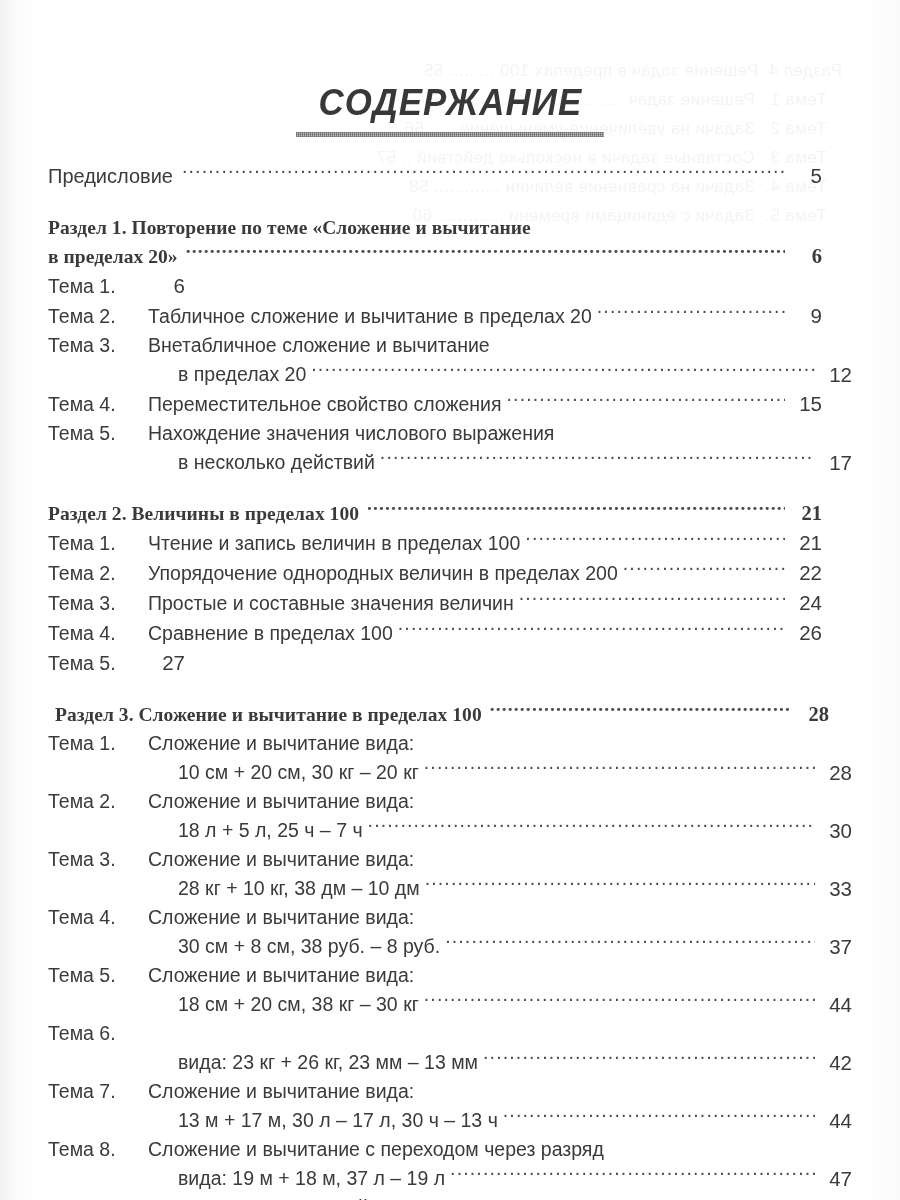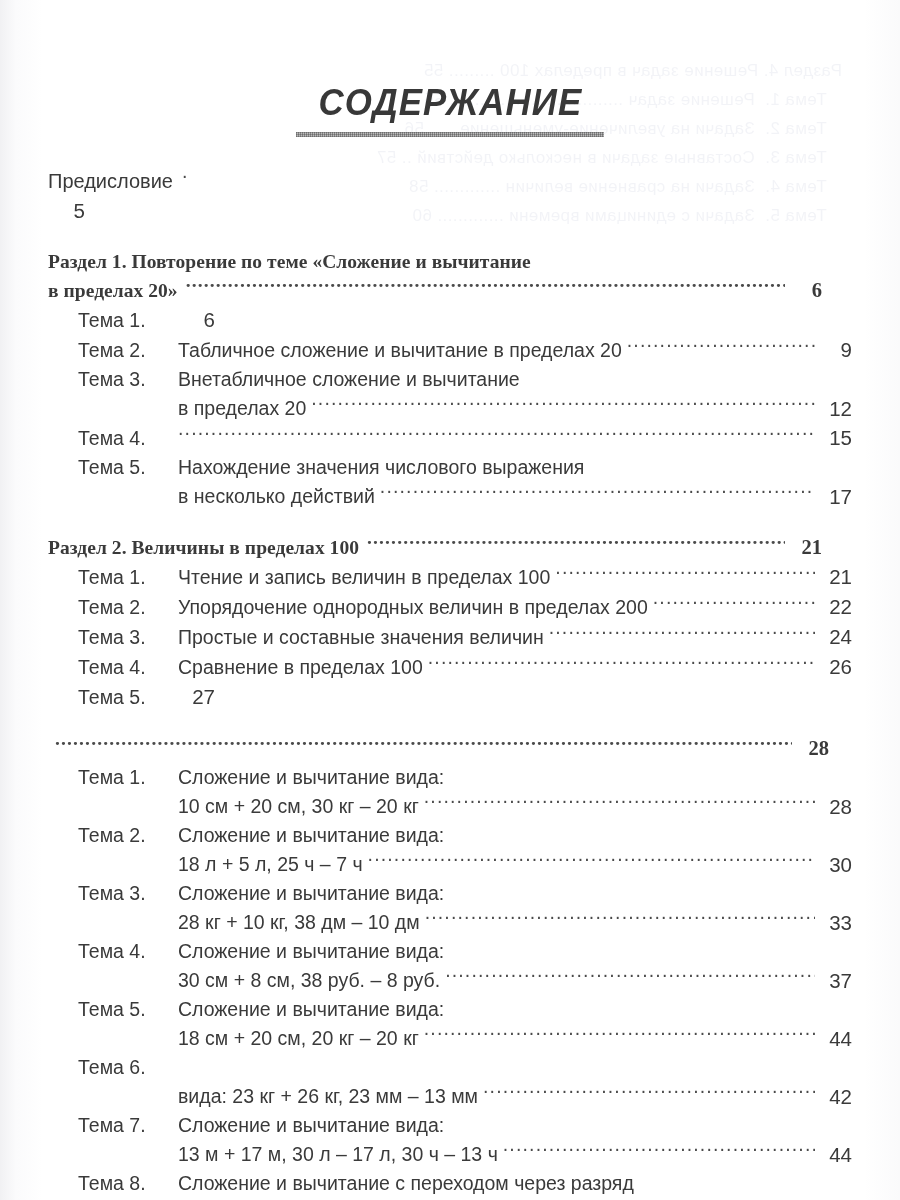--- a/index.html
+++ b/index.html
@@ -137,40 +137,38 @@
   .pg {
     flex: 0 0 auto;
     width: 34px;
     text-align: right;
     padding-left: 3px;
     font-size: 20.5px;
   }
 
   
   .preface {
-    margin-top: 30px;
+    margin-top: 24px;
     font-size: 20px;
-    flex-direction: column;
   }
   .preface .txt { padding-right: 9px; }
 
   
   .section {
     font-weight: 700;
     font-size: 19.5px;
     letter-spacing: .05px;
     margin-top: 22px;
     font-family: Liberation Serif, serif;
   }
   .section .txt { padding-right: 8px; }
   .section.sec-3 { margin-left: 7px; }
 
   
   .topic {
-    margin-left: 30px;
   }
   .topic .lbl {
     width: 100px;
     flex: 0 0 100px;
   }
   .cont {                    
     margin-left: 30px;
     align-items: center;
   }
   .cont .lbl {
@@ -234,20 +232,21 @@
           <span class="lbl"></span>
           <span class="body">
             <span class="txt">в пределах 20</span>
             <span class="leader"></span>
           </span>
           <span class="pg">12</span>
         </div>
         <div class="row topic">
           <span class="lbl">Тема 4.</span>
           <span class="body">
+            <span class="txt">Переместительное свойство сложения</span>
             <span class="leader"></span>
           </span>
           <span class="pg">15</span>
         </div>
         <div class="row topic no-leader">
           <span class="lbl">Тема 5.</span>
           <span class="txt">Нахождение значения числового выражения</span>
         </div>
         <div class="row cont">
           <span class="lbl"></span>
@@ -295,20 +294,21 @@
             <span class="leader"></span>
           </span>
           <span class="pg">26</span>
         </div>
         <div class="row topic">
           <span class="lbl">Тема 5.</span>
           <span class="pg">27</span>
         </div>
         <div class="row section sec-3">
           <span class="body">
+            <span class="txt">Раздел 3. Сложение и вычитание в пределах 100</span>
             <span class="leader"></span>
           </span>
           <span class="pg">28</span>
         </div>
         <div class="row topic no-leader">
           <span class="lbl">Тема 1.</span>
           <span class="txt">Сложение и вычитание вида:</span>
         </div>
         <div class="row cont">
           <span class="lbl"></span>
@@ -354,21 +354,21 @@
           </span>
           <span class="pg">37</span>
         </div>
         <div class="row topic no-leader">
           <span class="lbl">Тема 5.</span>
           <span class="txt">Сложение и вычитание вида:</span>
         </div>
         <div class="row cont">
           <span class="lbl"></span>
           <span class="body">
-            <span class="txt">18 см + 20 см, 20 кг – 20 кг</span>
+            <span class="txt">18 см + 20 см, 38 кг – 30 кг</span>
             <span class="leader"></span>
           </span>
           <span class="pg">44</span>
         </div>
         <div class="row topic no-leader">
           <span class="lbl">Тема 6.</span>
         </div>
         <div class="row cont">
           <span class="lbl"></span>
           <span class="body">

